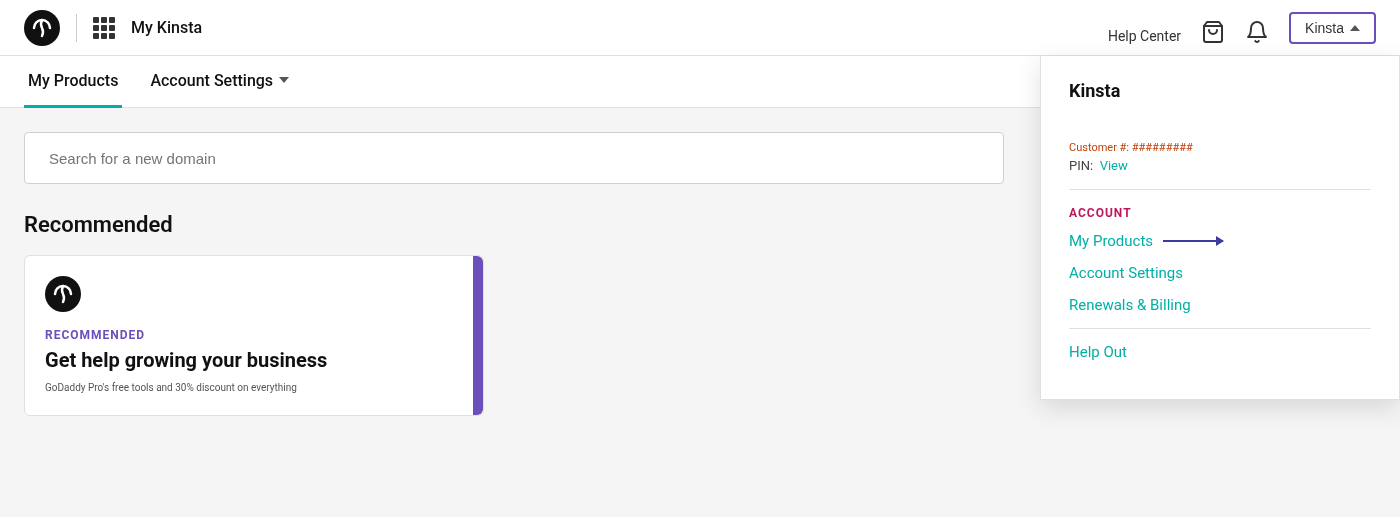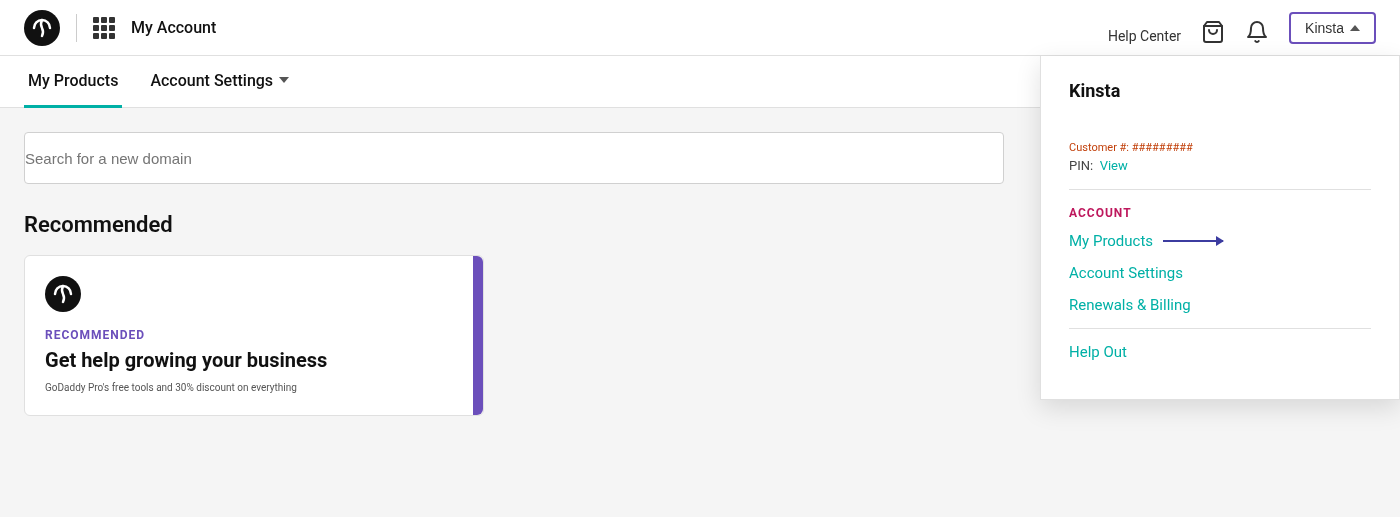--- a/index.html
+++ b/index.html
@@ -129,21 +129,21 @@
       position: relative;
     }
 
     
     .search-container {
       background: #fff;
       border: 1px solid #d0d0d0;
       border-radius: 4px;
       width: 980px;
       max-width: 100%;
-      padding: 0 0;
+      padding: 0 24px;
       height: 52px;
       display: flex;
       align-items: center;
       margin-bottom: 28px;
     }
     .search-container input {
       border: none;
       outline: none;
       font-size: 15px;
       color: #999;
@@ -300,21 +300,21 @@
       <div class="grid-dot"></div>
         <div class="grid-dot"></div>
         <div class="grid-dot"></div>
       <div class="grid-dot"></div>
         <div class="grid-dot"></div>
         <div class="grid-dot"></div>
       <div class="grid-dot"></div>
         <div class="grid-dot"></div>
         <div class="grid-dot"></div>
     </div>
-    <span class="my-account-label">My Account</span>
+    <span class="my-account-label">My Kinsta</span>
   </div>
   <div class="header-right">
     <a class="help-center-link">Help Center</a>
     <div class="cart-icon-wrap">
       <svg width="24" height="24" viewBox="0 0 24 24" fill="none" xmlns="http://www.w3.org/2000/svg">
         <path d="M6 2L3 6v14a2 2 0 002 2h14a2 2 0 002-2V6l-3-4z" stroke="#333" stroke-width="2" fill="none" stroke-linecap="round" stroke-linejoin="round"></path>
         <line x1="3" y1="6" x2="21" y2="6" stroke="#333" stroke-width="2" stroke-linecap="round"></line>
         <path d="M16 10a4 4 0 01-8 0" stroke="#333" stroke-width="2" fill="none" stroke-linecap="round" stroke-linejoin="round"></path>
       </svg>
     </div>

